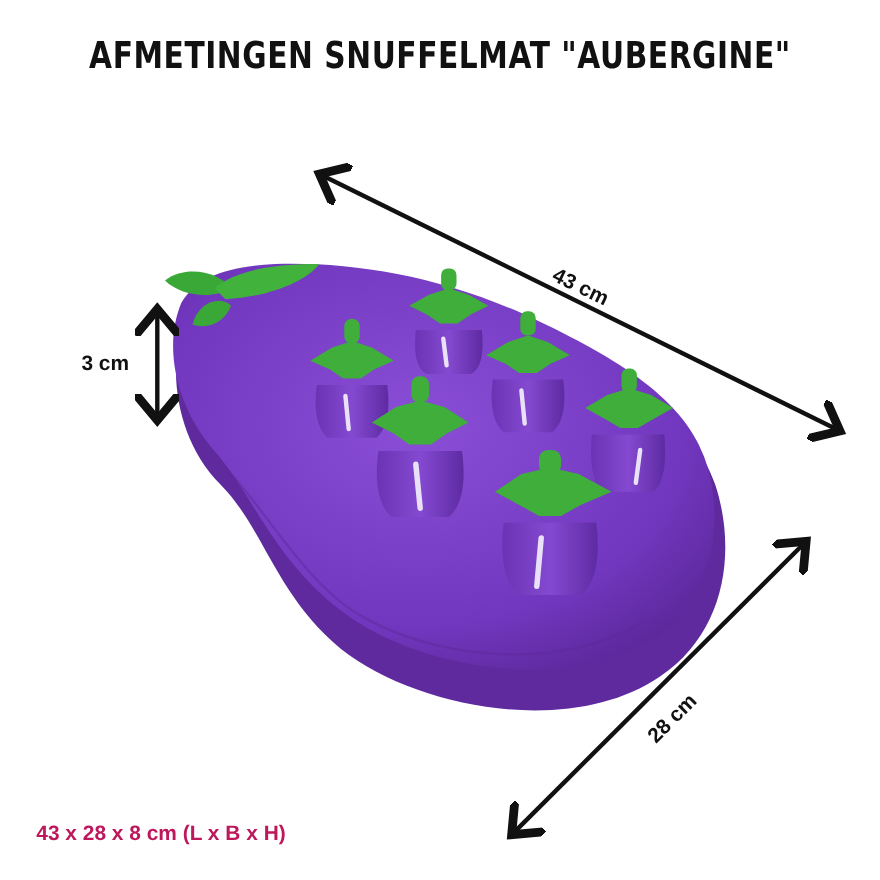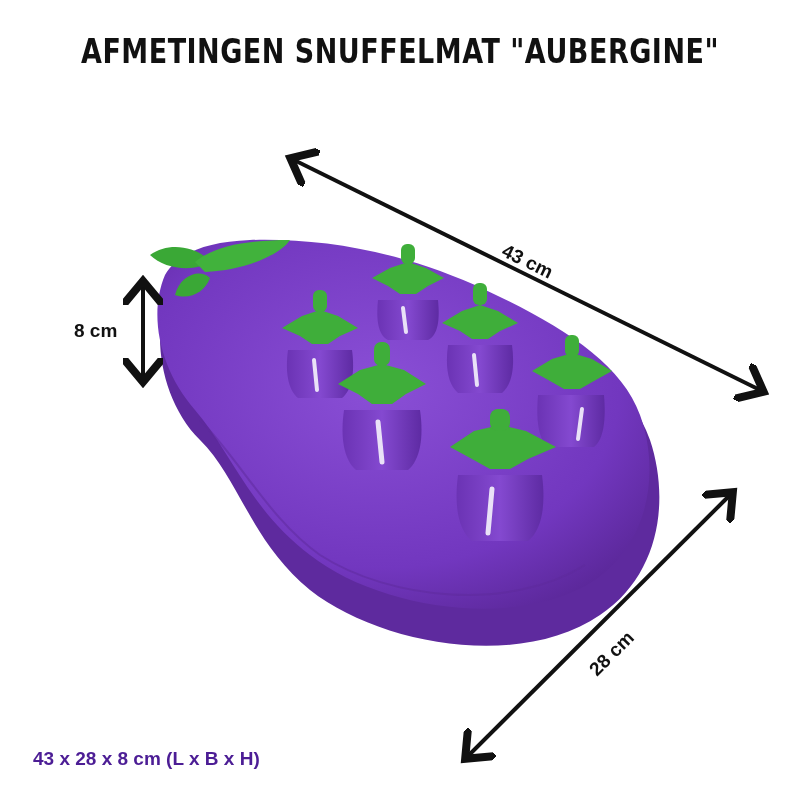--- a/index.html
+++ b/index.html
@@ -2,21 +2,21 @@
 <html><head>
 <meta charset="utf-8">
 <style>
   html,body{margin:0;padding:0;background:#fff;}
   #stage{position:relative;width:800px;height:800px;overflow:hidden;background:#ffffff;font-family:"Liberation Sans",sans-serif;}
   .title{position:absolute;left:0;top:32px;width:800px;text-align:center;font-family:"DejaVu Sans",sans-serif;font-weight:bold;font-size:27px;letter-spacing:0.5px;color:#111;transform:scaleY(1.25);transform-origin:center top;}
   .label{position:absolute;font-family:"Liberation Sans",sans-serif;font-weight:bold;color:#111;white-space:nowrap;}
   .dim-w{left:508px;top:240px;font-size:19px;transform:rotate(26deg);transform-origin:left top;}
   .dim-h{left:74px;top:320px;font-size:19px;}
   .dim-d{left:585px;top:665px;font-size:19px;transform:rotate(-45deg);transform-origin:left top;}
-  .summary{position:absolute;left:33px;top:748px;font-size:19px;font-weight:bold;color:#4c1d95;text-align:right;}
+  .summary{position:absolute;left:33px;top:748px;font-size:19px;font-weight:bold;color:#be185d;text-align:right;}
   svg.art{position:absolute;left:0;top:0;}
 </style>
 </head>
 <body>
 
 <div id="stage">
 
   <div class="title">AFMETINGEN SNUFFELMAT "AUBERGINE"</div>
 
   <svg class="art" width="800" height="800" viewBox="0 0 800 800">
@@ -86,17 +86,17 @@
         <rect x="-10" y="-66" width="20" height="22" rx="8" fill="#3fae3a"></rect>
       </g>
     </g>
 
     <line x1="294" y1="160" x2="760" y2="390" stroke="#111" stroke-width="4" marker-start="url(#ah)" marker-end="url(#ah)"></line>
     <line x1="143" y1="285" x2="143" y2="378" stroke="#111" stroke-width="4" marker-start="url(#ah)" marker-end="url(#ah)"></line>
     <line x1="730" y1="495" x2="468" y2="756" stroke="#111" stroke-width="4" marker-start="url(#ah)" marker-end="url(#ah)"></line>
   </svg>
 
   <div class="label dim-w">43 cm</div>
-  <div class="label dim-h">8 cm</div>
+  <div class="label dim-h">3 cm</div>
   <div class="label dim-d">28 cm</div>
 
   <div class="summary">43 x 28 x 8 cm (L x B x H)</div>
 </div>
 
 </body></html>

